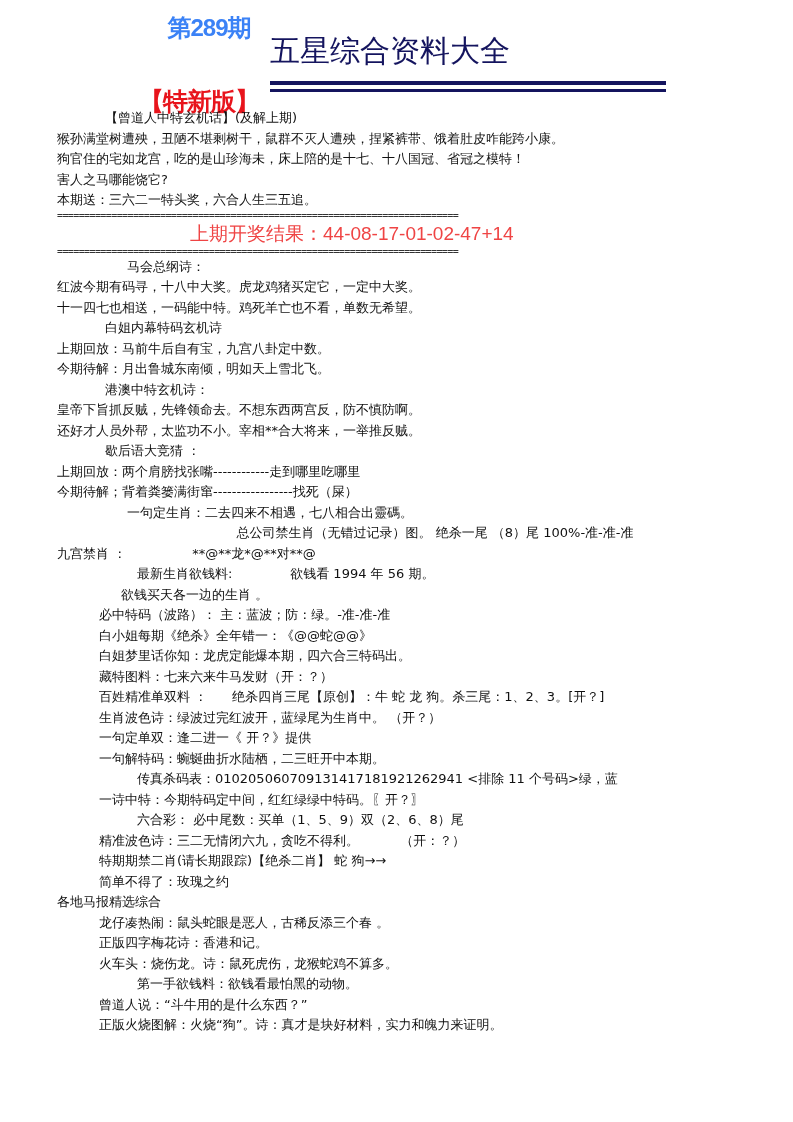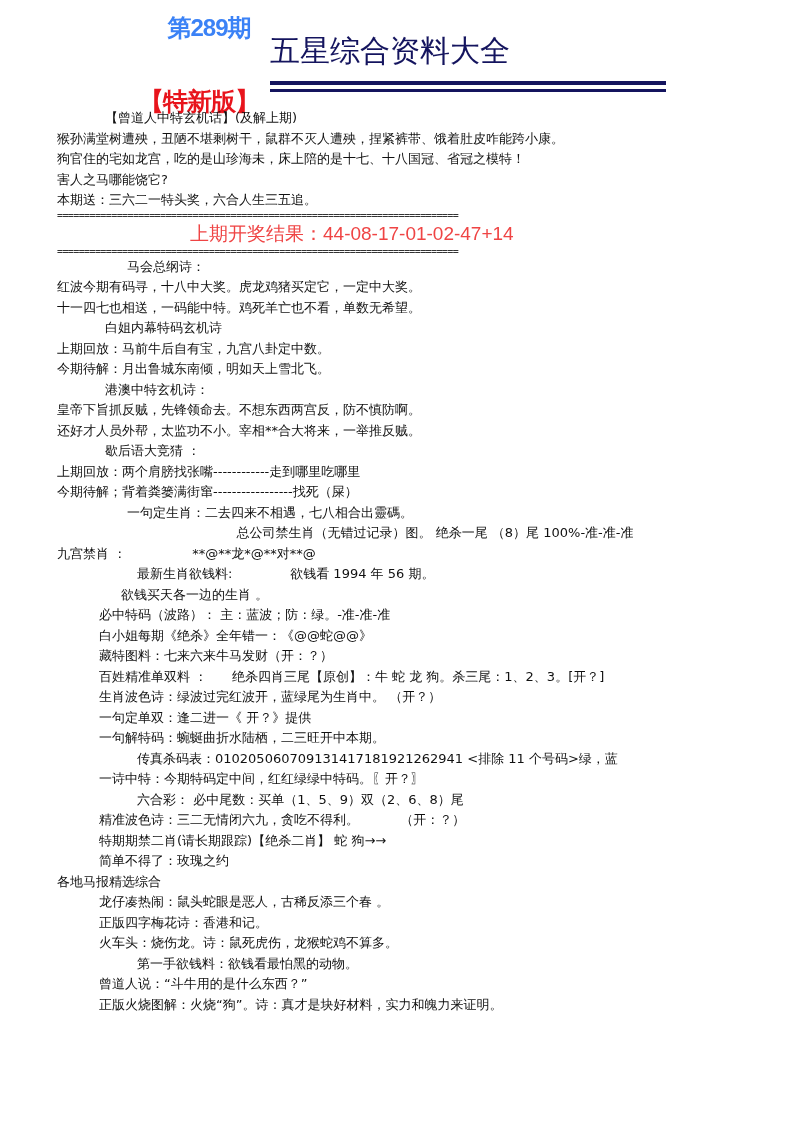--- a/index.html
+++ b/index.html
@@ -62,20 +62,21 @@
       <div class="ln i1" style="white-space: pre;">歇后语大竞猜 ：</div>
       <div class="ln" style="white-space: pre;">上期回放：两个肩膀找张嘴------------走到哪里吃哪里</div>
       <div class="ln" style="white-space: pre;">今期待解；背着粪篓满街窜-----------------找死（屎）</div>
       <div class="ln i2" style="white-space: pre;">一句定生肖：二去四来不相遇，七八相合出靈碼。</div>
       <div class="ln i4" style="white-space: pre; text-align: center;">总公司禁生肖（无错过记录）图。 绝杀一尾 （8）尾 100%-准-准-准</div>
       <div class="ln" style="white-space: pre;">九宫禁肖 ：                **@**龙*@**对**@</div>
       <div class="ln i6" style="white-space: pre;">最新生肖欲钱料:              欲钱看 1994 年 56 期。</div>
       <div class="ln i8" style="white-space: pre;">欲钱买天各一边的生肖 。</div>
       <div class="ln i3" style="white-space: pre;">必中特码（波路）： 主：蓝波；防：绿。-准-准-准</div>
       <div class="ln i3" style="white-space: pre;">白小姐每期《绝杀》全年错一：《@@蛇@@》</div>
+      <div class="ln i3" style="white-space: pre;">白姐梦里话你知：龙虎定能爆本期，四六合三特码出。</div>
       <div class="ln i3" style="white-space: pre;">藏特图料：七来六来牛马发财（开：？）</div>
       <div class="ln i3" style="white-space: pre;">百姓精准单双料 ：      绝杀四肖三尾【原创】：牛 蛇 龙 狗。杀三尾：1、2、3。[开？]</div>
       <div class="ln i3" style="white-space: pre;">生肖波色诗：绿波过完红波开，蓝绿尾为生肖中。 （开？）</div>
       <div class="ln i3" style="white-space: pre;">一句定单双：逢二进一《 开？》提供</div>
       <div class="ln i3" style="white-space: pre;">一句解特码：蜿蜒曲折水陆栖，二三旺开中本期。</div>
       <div class="ln i6" style="white-space: pre;">传真杀码表：0102050607091314171819212629​41 &lt;排除 11 个号码&gt;绿，蓝</div>
       <div class="ln i3" style="white-space: pre;">一诗中特：今期特码定中间，红红绿绿中特码。〖开？〗</div>
       <div class="ln i6" style="white-space: pre;">六合彩： 必中尾数：买单（1、5、9）双（2、6、8）尾</div>
       <div class="ln i3" style="white-space: pre;">精准波色诗：三二无情闭六九，贪吃不得利。          （开：？）</div>
       <div class="ln i3" style="white-space: pre;">特期期禁二肖(请长期跟踪)【绝杀二肖】 蛇 狗→→</div>

